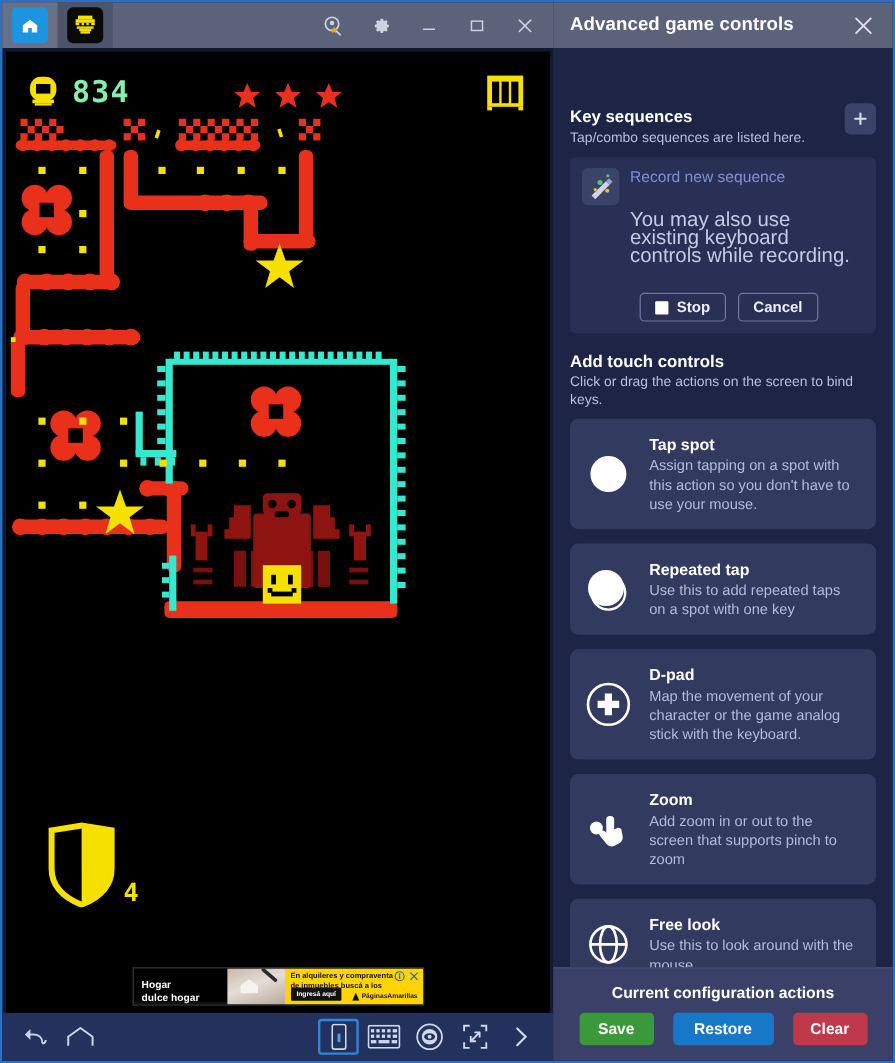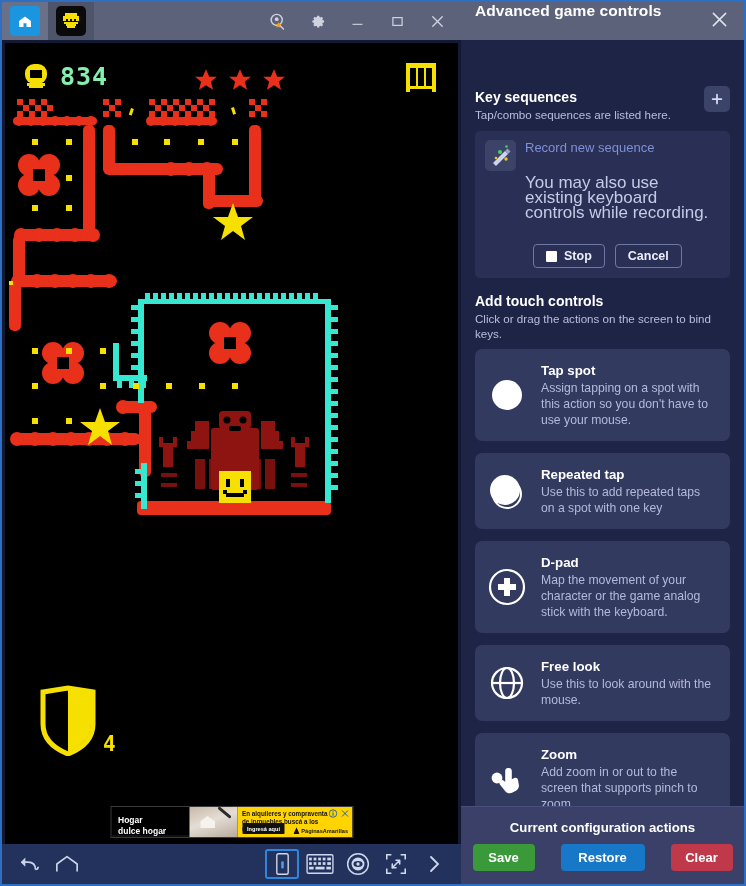--- a/index.html
+++ b/index.html
@@ -150,21 +150,21 @@
     width: 285px; height: 886px;
     background: #1e2445;
     display: flex; flex-direction: column;
     border: 2px solid #2e6fc4;
     border-left: none;
     position: relative;
   }
   .panel-header {
     height: 38px; flex: 0 0 38px;
     background: #5c6279;
-    display: flex; align-items: flex-start;
+    display: flex; align-items: center;
     padding: 0 8px 0 14px;
   }
   .panel-title {
     color: #ffffff; font-size: 15.5px; font-weight: 700; letter-spacing: .1px;
   }
   .panel-close {
     margin-left: auto; width: 34px; height: 34px;
     display: flex; align-items: center; justify-content: center;
     color: #dfe2ea;
   }
@@ -247,21 +247,21 @@
 
   
   .panel-footer {
     flex: 0 0 78px; height: 78px;
     background: #3a4067;
     border-top: 1px solid #474f7d;
     display: flex; flex-direction: column; align-items: center;
     justify-content: center; gap: 9px;
   }
   .footer-title { color: #ffffff; font-size: 13.2px; font-weight: 700; }
-  .footer-btns { display: flex; gap: 26px; }
+  .footer-btns { display: flex; gap: 16px; }
   .fbtn {
     border: none; border-radius: 4px; color: #fff;
     font-size: 13px; font-weight: 600;
     padding: 6px 0; width: 62px; text-align: center;
   }
   .fbtn.save { background: #3a9a3a; }
   .fbtn.restore { background: #1878c8; width: 84px; }
   .fbtn.clear { background: #c0394b; }
 </style>
 </head>
@@ -811,42 +811,42 @@
             </svg>
           </div>
           <div class="ctl-txt">
             <div class="ctl-name">D-pad</div>
             <div class="ctl-desc">Map the movement of your character or the game analog stick with the keyboard.</div>
           </div>
         </div>
 
         <div class="ctl-card">
           <div class="ctl-ico">
+            <svg width="38" height="38" viewBox="0 0 38 38" fill="#fff">
+              <circle cx="9" cy="18" r="5.4"></circle>
+              <path d="M21 8c1.6 0 2.8 1.2 2.8 2.8v8.4l2.6-1.2c1.6-.7 3.3.3 3.6 2l.9 4.9c.4 2.2-.6 4.4-2.5 5.5l-3.9 2.2c-2.4 1.4-5.5.8-7.2-1.4l-5.4-6.8c-.9-1.2-.7-2.9.5-3.8 1.1-.8 2.6-.7 3.6.2l1.2 1.1V10.8c0-1.6 1.2-2.8 2.8-2.8z"></path>
+            </svg>
+          </div>
+          <div class="ctl-txt">
+            <div class="ctl-name">Zoom</div>
+            <div class="ctl-desc">Add zoom in or out to the screen that supports pinch to zoom</div>
+          </div>
+        </div>
+
+        <div class="ctl-card">
+          <div class="ctl-ico">
             <svg width="38" height="38" viewBox="0 0 38 38" fill="none" stroke="#fff" stroke-width="2.2">
               <circle cx="19" cy="19" r="15"></circle>
               <ellipse cx="19" cy="19" rx="7" ry="15"></ellipse>
               <path d="M4 19h30"></path>
             </svg>
           </div>
           <div class="ctl-txt">
             <div class="ctl-name">Free look</div>
             <div class="ctl-desc">Use this to look around with the mouse.</div>
-          </div>
-        </div>
-
-        <div class="ctl-card">
-          <div class="ctl-ico">
-            <svg width="38" height="38" viewBox="0 0 38 38" fill="#fff">
-              <circle cx="9" cy="18" r="5.4"></circle>
-              <path d="M21 8c1.6 0 2.8 1.2 2.8 2.8v8.4l2.6-1.2c1.6-.7 3.3.3 3.6 2l.9 4.9c.4 2.2-.6 4.4-2.5 5.5l-3.9 2.2c-2.4 1.4-5.5.8-7.2-1.4l-5.4-6.8c-.9-1.2-.7-2.9.5-3.8 1.1-.8 2.6-.7 3.6.2l1.2 1.1V10.8c0-1.6 1.2-2.8 2.8-2.8z"></path>
-            </svg>
-          </div>
-          <div class="ctl-txt">
-            <div class="ctl-name">Zoom</div>
-            <div class="ctl-desc">Add zoom in or out to the screen that supports pinch to zoom</div>
           </div>
         </div>
 
       </div>
     </div>
 
     <div class="panel-footer">
       <div class="footer-title">Current configuration actions</div>
       <div class="footer-btns">
         <div class="fbtn save">Save</div>

